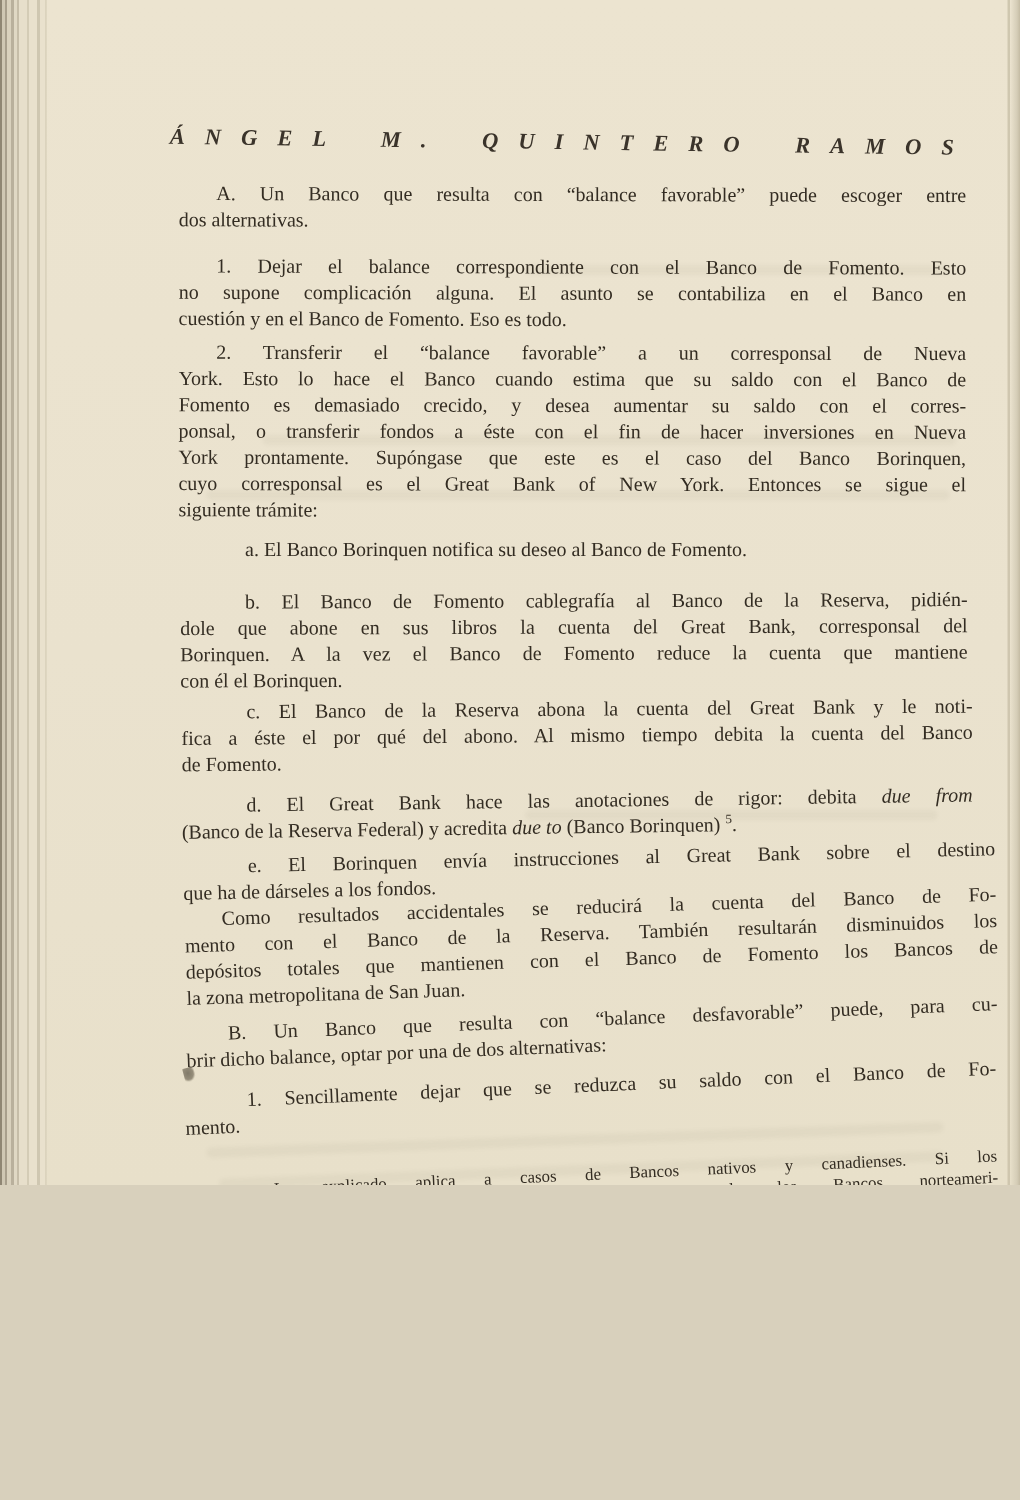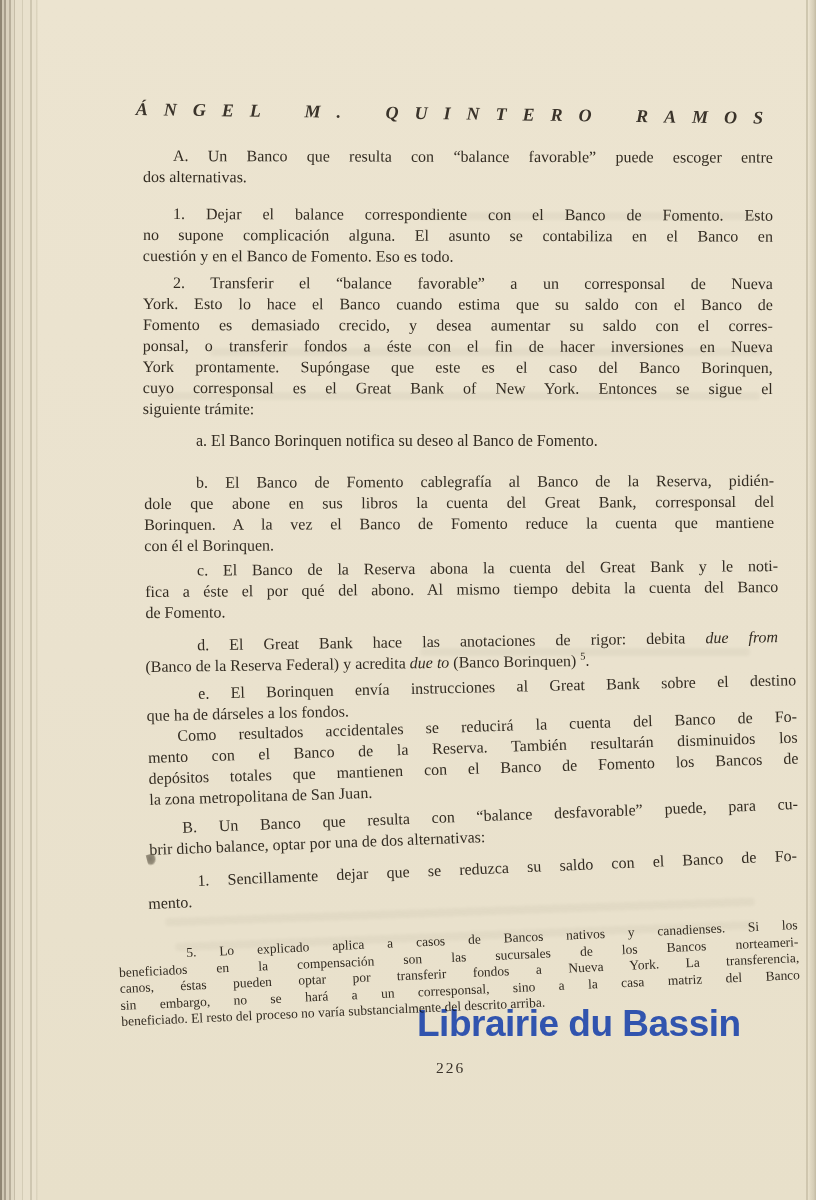--- a/index.html
+++ b/index.html
@@ -1,18 +1,18 @@
 <!DOCTYPE html>
 <html><head>
 <meta charset="utf-8">
 <title>Book page scan</title>
 <style>
   html,body{margin:0;padding:0;background:#d8d0bc;}
   .page{
-    position:relative;width:816px;height:1200px;overflow:hidden;
+    position:relative;width:816px;height:948px;overflow:hidden;
     background:linear-gradient(180deg,#ece4d0 0%,#eae2ce 55%,#e8e0ca 100%);
     font-family:"Liberation Serif","DejaVu Serif",serif;
     --ink:#332c22;
     color:var(--ink);
   }
   
   .edge-left{
     position:absolute;left:0;top:0;width:40px;height:100%;
     background:linear-gradient(90deg,
       #8f8673 0px,#8f8673 2px,

